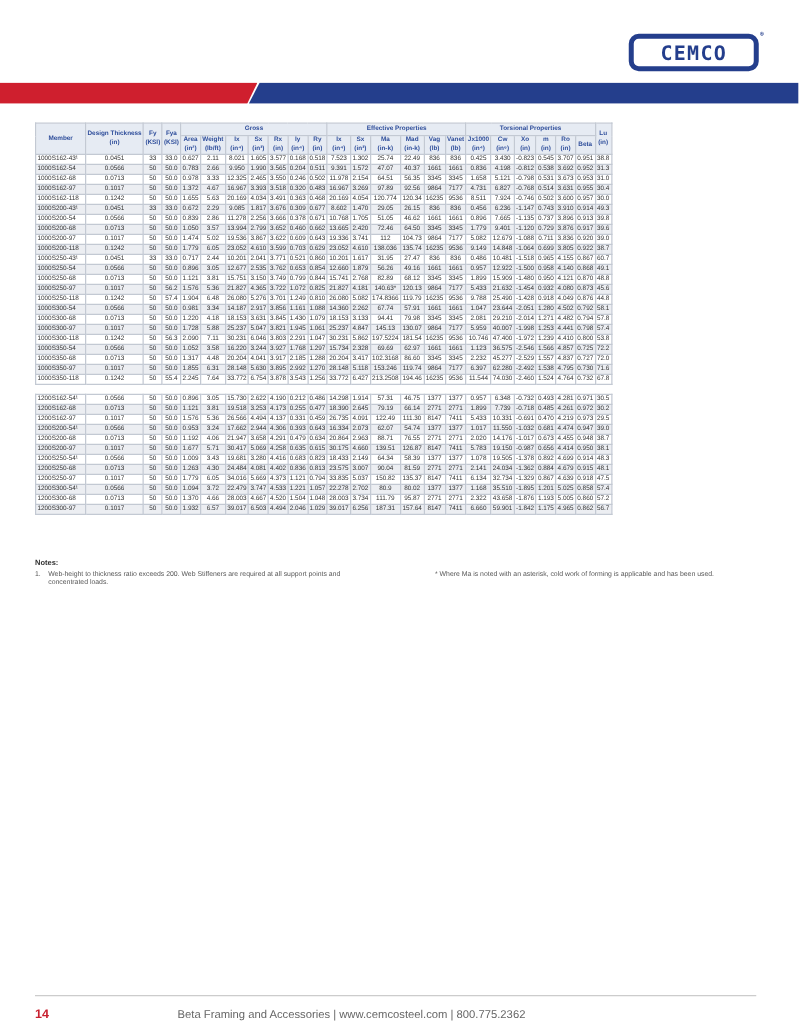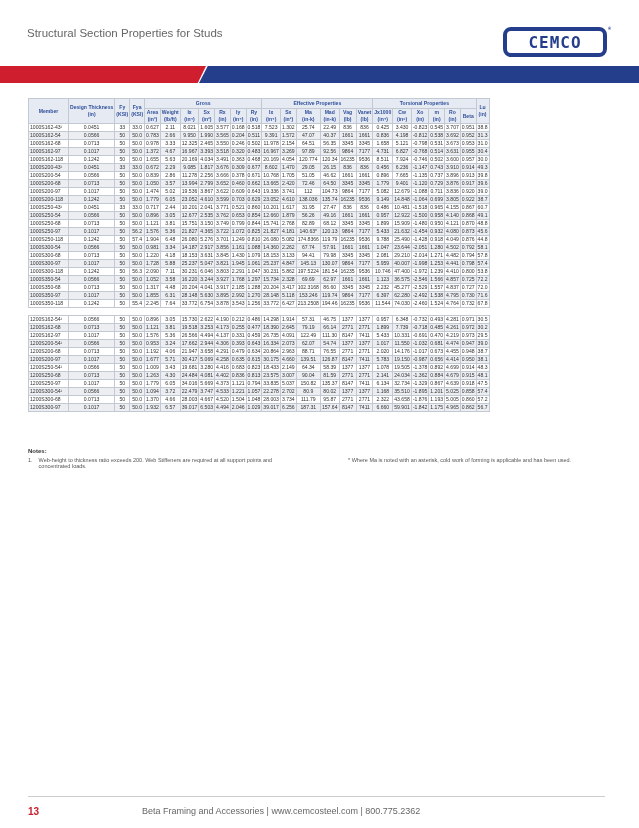--- a/index.html
+++ b/index.html
@@ -29,21 +29,20 @@
   .notes .n1 { width: 260px; display: flex; gap: 6px; }
   .footer-line { position: absolute; left: 28px; top: 796px; width: 577px; height: 1px; background: #ccc; }
   .footer { position: absolute; top: 806px; left: 28px; width: 577px; font-size: 9px; color: #666; }
   .footer .pg { position: absolute; left: 0; color: #c8202f; font-weight: bold; font-size: 10px; }
   .footer .txt { position: absolute; left: 114px; }
 </style>
 </head>
 <body>
 
 <div class="header">
-  <div class="subtitle">Structural Section Properties for Studs</div>
 </div>
 
 <div class="logo">
   <span>CEMCO</span>
   <span class="reg">®</span>
 </div>
 
 <div class="band">
   <div class="r"></div>
   <div class="b"></div>
@@ -1078,15 +1077,15 @@
     <div class="n1">
       <span>1.</span>
       <span>Web-height to thickness ratio exceeds 200. Web Stiffeners are required at all support points and concentrated loads.</span>
     </div>
     <div>* Where Ma is noted with an asterisk, cold work of forming is applicable and has been used.</div>
   </div>
 </div>
 
 <div class="footer-line"></div>
 <div class="footer">
-  <span class="pg">13</span>
+  <span class="pg">14</span>
   <span class="txt">Beta Framing and Accessories  |  www.cemcosteel.com  |  800.775.2362</span>
 </div>
 
 </body></html>

